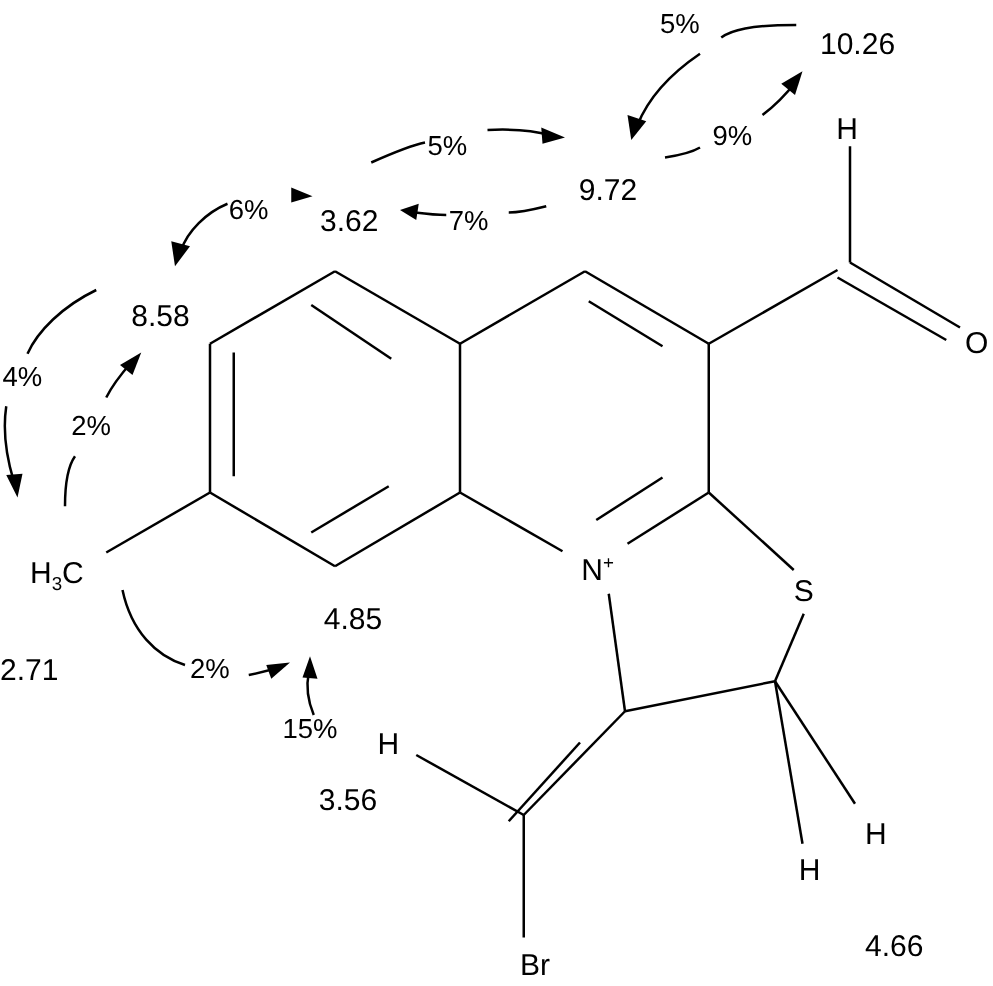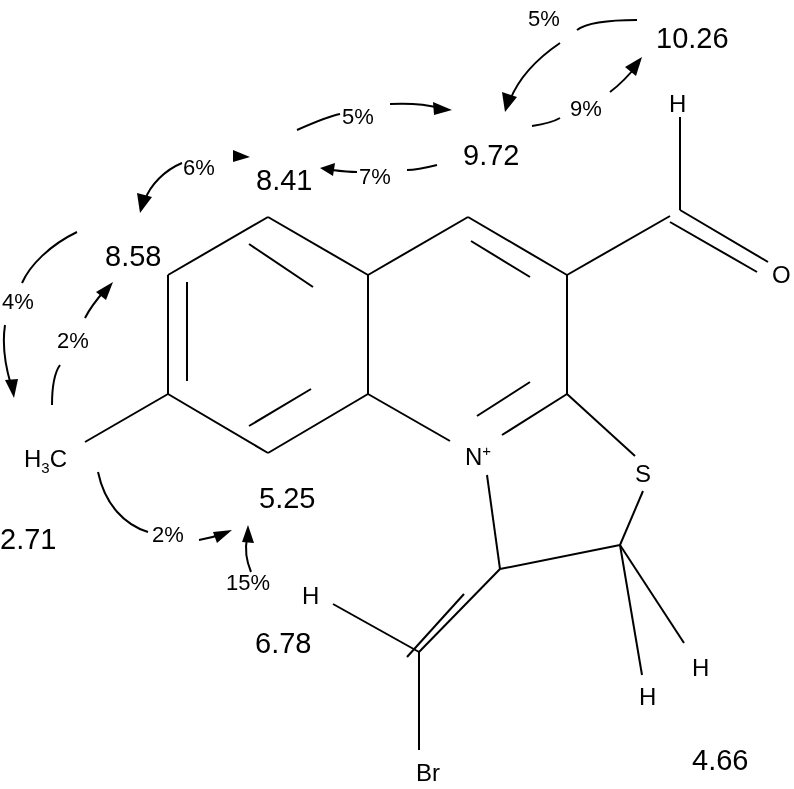--- a/index.html
+++ b/index.html
@@ -4,21 +4,21 @@
 <style>
   html, body { margin: 0; padding: 0; background: #ffffff; }
   body { width: 794px; height: 789px; overflow: hidden; }
   #stage { position: relative; width: 794px; height: 789px; }
   svg { position: absolute; left: 0; top: 0; }
   .bond { stroke: #000; stroke-width: 2; fill: none; stroke-linecap: butt; }
   .arc { stroke: #000; stroke-width: 2; fill: none; }
   .head { fill: #000; stroke: none; }
   .lbl { position: absolute; font-family: "Liberation Sans", sans-serif; color: #000; white-space: nowrap; line-height: 1; }
   .atom { font-size: 24px; }
-  .shift { font-size: 29px; }
+  .shift { font-size: 24px; }
   .pct { font-size: 22px; }
   sub, sup { font-size: 15px; line-height: 0; }
 </style>
 </head>
 <body>
 
 <div id="stage">
   <svg width="794" height="789" viewBox="0 0 794 789">
     <g>
 
@@ -106,25 +106,25 @@
   <span class="lbl atom" style="left:465px;top:445px;"><span>N</span><sup>+</sup></span>
   <span class="lbl atom" style="left:635px;top:462px;">S</span>
   <span class="lbl atom" style="left:24px;top:447px;"><span>H</span><sub>3</sub><span>C</span></span>
   <span class="lbl atom" style="left:302px;top:584px;">H</span>
   <span class="lbl atom" style="left:416px;top:761px;">Br</span>
   <span class="lbl atom" style="left:692px;top:656px;">H</span>
   <span class="lbl atom" style="left:639px;top:685px;">H</span>
 
   <span class="lbl shift" style="left:656px;top:24px;">10.26</span>
   <span class="lbl shift" style="left:463px;top:141px;text-align:center;">9.72</span>
-  <span class="lbl shift" style="left:256px;top:166px;">8.41</span>
+  <span class="lbl shift" style="left:256px;top:166px;">3.62</span>
   <span class="lbl shift" style="left:105px;top:242px;">8.58</span>
   <span class="lbl shift" style="left:0px;top:510px;margin-top:15px;">2.71</span>
-  <span class="lbl shift" style="left:259px;top:484px;">5.25</span>
-  <span class="lbl shift" style="left:255px;top:629px;">6.78</span>
+  <span class="lbl shift" style="left:259px;top:484px;">4.85</span>
+  <span class="lbl shift" style="left:255px;top:629px;">3.56</span>
   <span class="lbl shift" style="left:692px;top:746px;text-align:right;">4.66</span>
 
   <span class="lbl pct" style="left:528px;top:8px;">5%</span>
   <span class="lbl pct" style="left:570px;top:98px;">9%</span>
   <span class="lbl pct" style="left:342px;top:106px;">5%</span>
   <span class="lbl pct" style="left:359px;top:166px;">7%</span>
   <span class="lbl pct" style="left:183px;top:157px;">6%</span>
   <span class="lbl pct" style="left:2px;top:291px;">4%</span>
   <span class="lbl pct" style="left:57px;top:330px;">2%</span>
   <span class="lbl pct" style="left:152px;top:524px;">2%</span>

